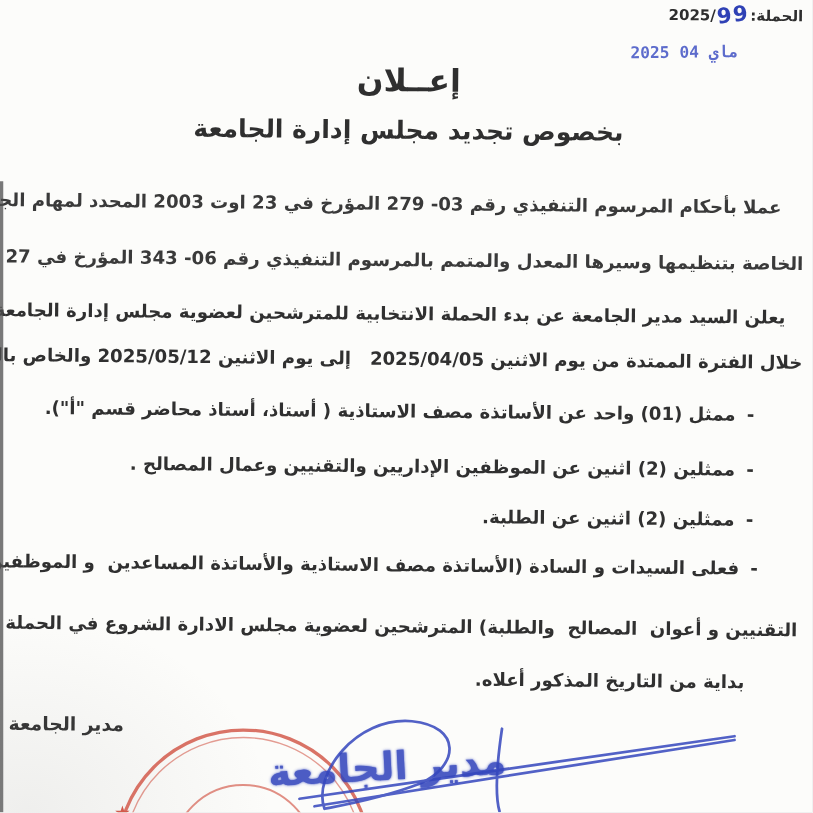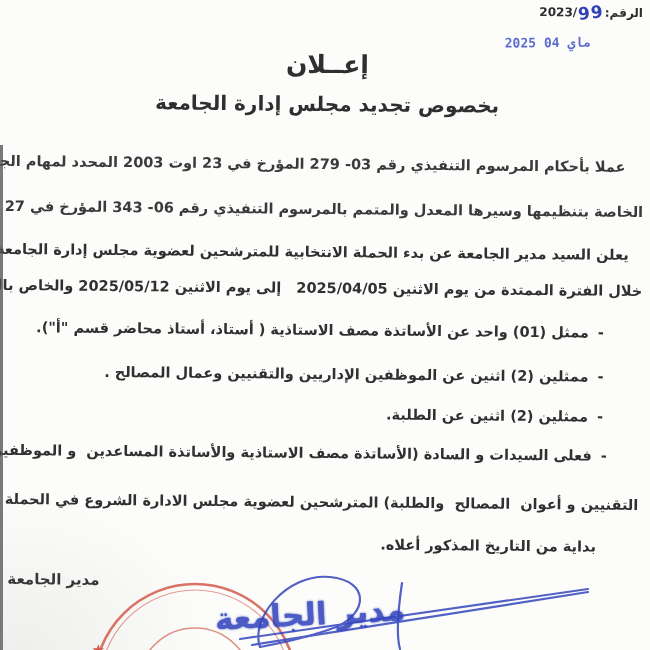--- a/index.html
+++ b/index.html
@@ -36,23 +36,23 @@
   .shade{position:absolute;left:0;bottom:0;width:220px;height:160px;
     background:radial-gradient(ellipse at 10% 100%,rgba(120,120,120,.10),rgba(120,120,120,0) 70%);}
 </style>
 </head>
 <body>
 
 <div class="page">
   <div class="tilt">
 
     <div class="ref">
-      <span>الرقم:</span>
+      <span>الحملة:</span>
       <span class="hand-blue">99</span>
-      <span dir="ltr">2023/</span>
+      <span dir="ltr">2025/</span>
     </div>
 
     <div class="date-stamp">2025 ماي 04</div>
 
     <div class="title">إعــلان</div>
     <div class="subtitle">بخصوص تجديد مجلس إدارة الجامعة</div>
 
     <div class="line w600" style="top:152px;right:26px;">عملا بأحكام المرسوم التنفيذي رقم 03- 279 المؤرخ في 23 اوت 2003 المحدد لمهام الجامعة والقواعد</div>
     <div class="line w600" style="top:197px;right:8px;">الخاصة بتنظيمها وسيرها المعدل والمتمم بالمرسوم التنفيذي رقم 06- 343 المؤرخ في 27 سبتمبر 2006.</div>
 

